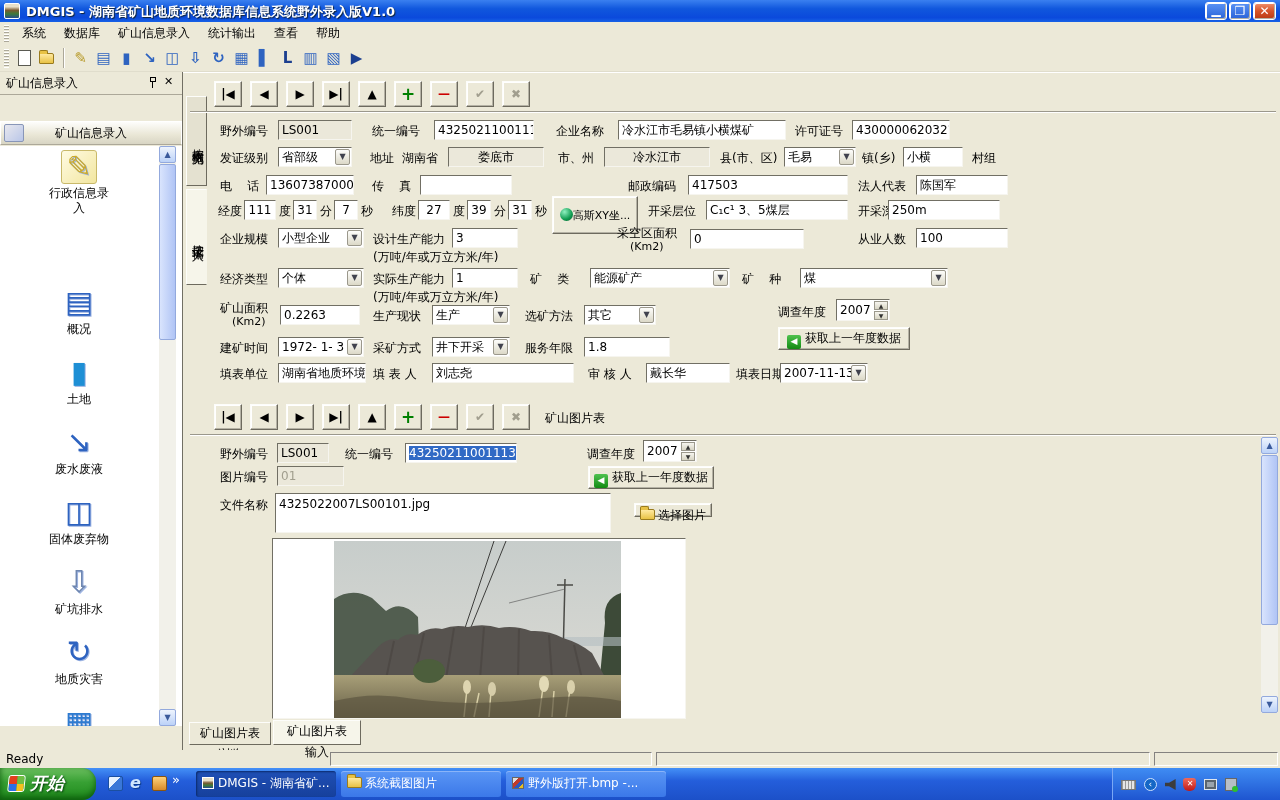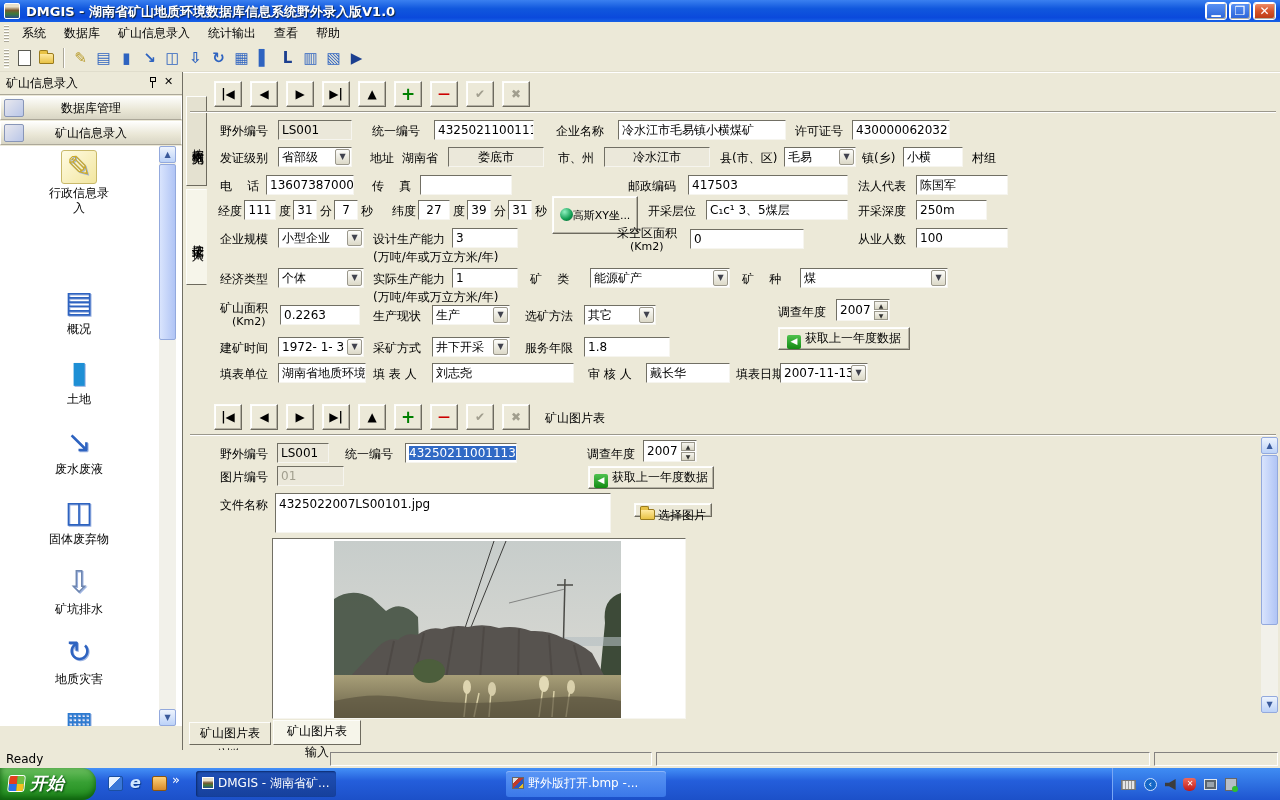--- a/index.html
+++ b/index.html
@@ -87,24 +87,20 @@
 
   <div class="abs" style="left:0;top:72px;width:183px;height:678px;background:#ece9d8;border-right:1px solid #716f64">
     <div class="abs" style="left:0;top:0;width:182px;height:23px;border-bottom:1px solid #aca899;background:#ece9d8">
       <span class="l" style="left:6px;top:4px">矿山信息录入</span>
       <span class="abs" style="left:148px;top:4px;width:10px;height:12px">
           <span style="position:absolute;left:2px;top:1px;width:6px;height:5px;border:1px solid #000"></span>
           <span style="position:absolute;left:4px;top:6px;width:1px;height:6px;background:#000"></span>
         </span>
       <span class="abs" style="left:164px;top:3px;font-size:11px;font-weight:bold">✕</span>
     </div>
-    <div class="grp" style="top:24px">
-      <span class="gicon"></span>
-      <span>数据库管理</span>
-    </div>
     <div class="grp" style="top:49px">
       <span class="gicon"></span>
       <span>矿山信息录入</span>
     </div>
     <div class="abs" style="left:0;top:74px;width:182px;height:580px;background:#fff;overflow:hidden">
       <div class="si" style="top:4px">
         <span class="ic" style="color:#caa92c;background:linear-gradient(135deg,#fffbe2,#f2e6a0);border:1px solid #c9b96a;border-radius:3px">✎</span>
         <span class="tx" style="width:64px">行政信息录入</span>
       </div>
       <div class="si" style="top:140px">
@@ -202,21 +198,21 @@
   <div class="f ctr" style="left:418px;top:200px;width:32px">27</div>
   <span class="l" style="left:453px;top:204px">度</span>
   <div class="f ctr" style="left:467px;top:200px;width:24px">39</div>
   <span class="l" style="left:494px;top:204px">分</span>
   <div class="f ctr" style="left:508px;top:200px;width:24px">31</div>
   <span class="l" style="left:535px;top:204px">秒</span>
   <div class="b" style="left:552px;top:196px;width:86px;height:38px;line-height:36px;white-space:pre"><span style="display:inline-block;width:13px;height:13px;border-radius:50%;background:radial-gradient(circle at 35% 30%,#8ff0c0,#0f9b50 60%,#06532a);vertical-align:-2px"></span><span style="font-size:11px">高斯XY坐...</span></div>
   <span class="l" style="left:648px;top:204px">开采层位</span>
   <div class="f" style="left:706px;top:200px;width:142px">C₁c¹ 3、5煤层</div>
   <span class="l" style="left:858px;top:204px">开采深度</span>
-  <div class="f" style="left:916px;top:200px;width:71px">250m</div>
+  <div class="f" style="left:888px;top:200px;width:112px">250m</div>
 
   <span class="l" style="left:220px;top:232px">企业规模</span>
   <div class="f dd" style="left:278px;top:228px;width:86px"><span>小型企业</span><span class="ddb">▼</span></div>
   <span class="l" style="left:373px;top:232px">设计生产能力</span>
   <div class="f" style="left:452px;top:228px;width:66px">3</div>
   <span class="l" style="left:373px;top:250px">(万吨/年或万立方米/年)</span>
   <span class="l" style="left:617px;top:226px">采空区面积</span>
   <span class="l" style="left:630px;top:240px;font-size:11px">(Km2)</span>
   <div class="f" style="left:690px;top:229px;width:114px">0</div>
   <span class="l" style="left:858px;top:232px">从业人数</span>
@@ -350,20 +346,21 @@
           <i style="background:#f4c01e"></i>
         </span>
       <span>开始</span>
     </div>
     <span class="tray-ic" style="position:absolute;left:106px;top:8px;width:15px;height:15px;background:linear-gradient(135deg,#e8f2ff 45%,#3a77d8 45%);border:1px solid #1b4fa0;border-radius:2px"></span>
     <span class="tray-ic" style="position:absolute;left:128px;top:5px;color:#cfe6ff;font-size:16px;font-style:italic;font-weight:bold;text-shadow:1px 1px 1px #0a3a8c">e</span>
     <span class="tray-ic" style="position:absolute;left:150px;top:8px;width:15px;height:15px;background:linear-gradient(#ffd27a,#d88a2a);border:1px solid #8a5510;border-radius:2px"></span>
     <span style="position:absolute;left:172px;top:4px;color:#fff;font-size:13px">»</span>
 
     <div class="task" style="left:196px;width:140px;background:linear-gradient(#1f4fb5,#16409c);box-shadow:inset 1px 1px 2px #0a2a6a"><span style="display:inline-block;width:12px;height:12px;margin-right:4px;vertical-align:-2px;background:linear-gradient(180deg,#e8e0c8 25%,#7a5a32 50%,#3f7a3a 75%,#274f8c);border:1px solid #fff"></span><span>DMGIS - 湖南省矿...</span></div>
+    <div class="task" style="left:341px;width:160px;background:linear-gradient(#5a96f5,#3b78e8);box-shadow:inset 0 1px 0 #8ab4f8"><span class="folder-ic"></span><span>系统截图图片</span></div>
     <div class="task" style="left:506px;width:160px;background:linear-gradient(#5a96f5,#3b78e8);box-shadow:inset 0 1px 0 #8ab4f8"><span style="display:inline-block;width:12px;height:12px;margin-right:4px;vertical-align:-2px;background:linear-gradient(135deg,#e0e0e0 30%,#c03a2a 30% 55%,#2a58c0 55% 80%,#e8c020 80%);border:1px solid #666"></span><span>野外版打开.bmp -...</span></div>
 
     <div class="abs" style="left:1112px;top:0;width:168px;height:32px;background:linear-gradient(#3f8cf3,#1e55d0);border-left:1px solid #7aa8f5;line-height:32px;padding-left:6px">
       <span class="tray-ic" style="width:15px;height:10px;background:#e6e6e6;border:1px solid #777;background-image:repeating-linear-gradient(90deg,#999 0 1px,transparent 1px 3px)"></span>
       <span class="tray-ic" style="width:13px;height:13px;border-radius:50%;background:#1467c6;border:1px solid #cfe2ff;color:#fff;font-size:9px;line-height:11px;text-align:center">‹</span>
       <span class="tray-ic" style="width:11px;height:11px;background:#3c3c3c;clip-path:polygon(0 35%,40% 35%,100% 0,100% 100%,40% 65%,0 65%)"></span>
       <span class="tray-ic" style="width:13px;height:13px;border-radius:3px 3px 6px 6px;background:linear-gradient(#f06a5a,#c01818);color:#fff;font-size:8px;line-height:12px;text-align:center;font-weight:bold">✕</span>
       <span class="tray-ic" style="width:13px;height:11px;background:#9aa4ae;border:1px solid #dfe6ee;box-shadow:inset 0 0 0 2px #5a646e"></span>
       <span class="tray-ic" style="width:12px;height:13px;background:#b8bec6;border:1px solid #666;position:relative"><i style="position:absolute;right:-2px;bottom:-2px;width:6px;height:6px;border-radius:50%;background:#2fbf2f"></i></span>
       

